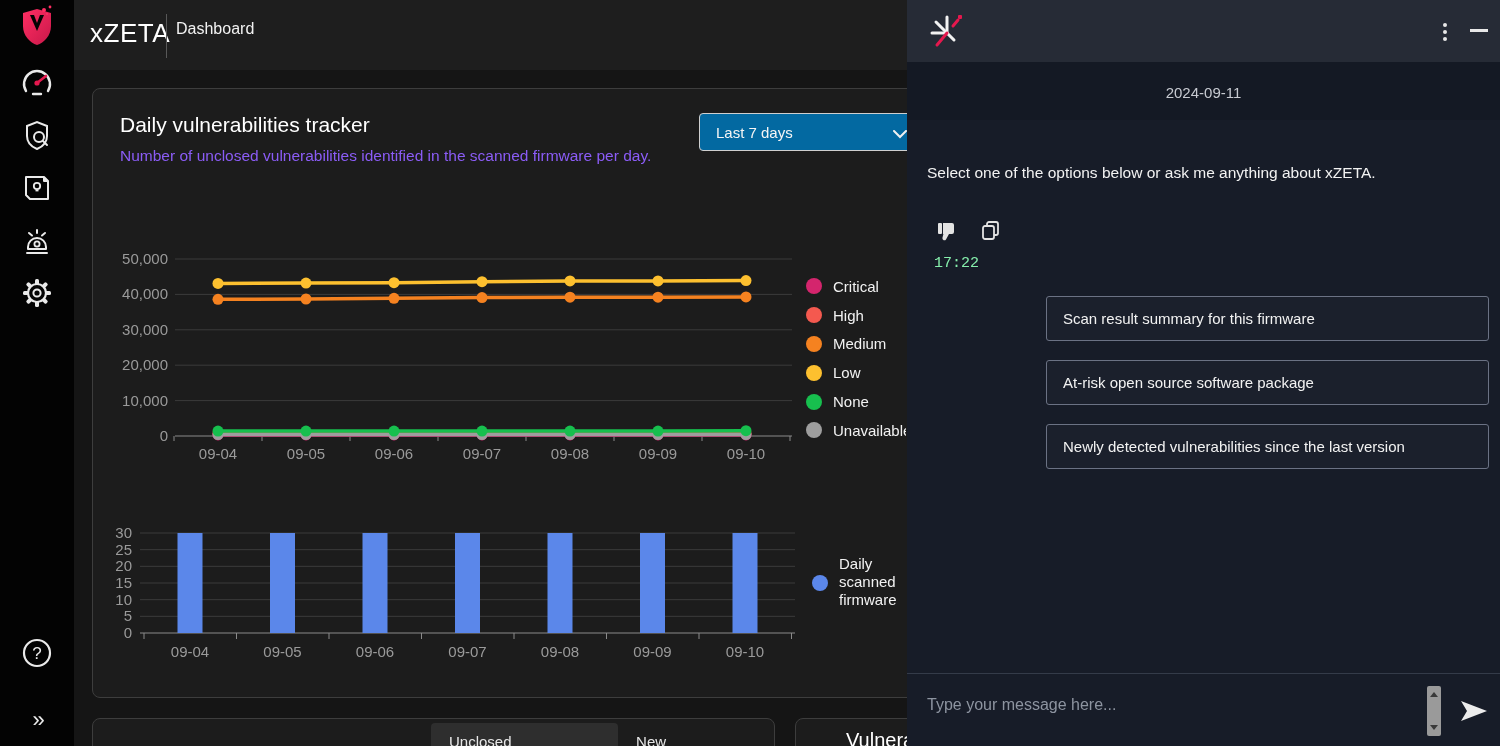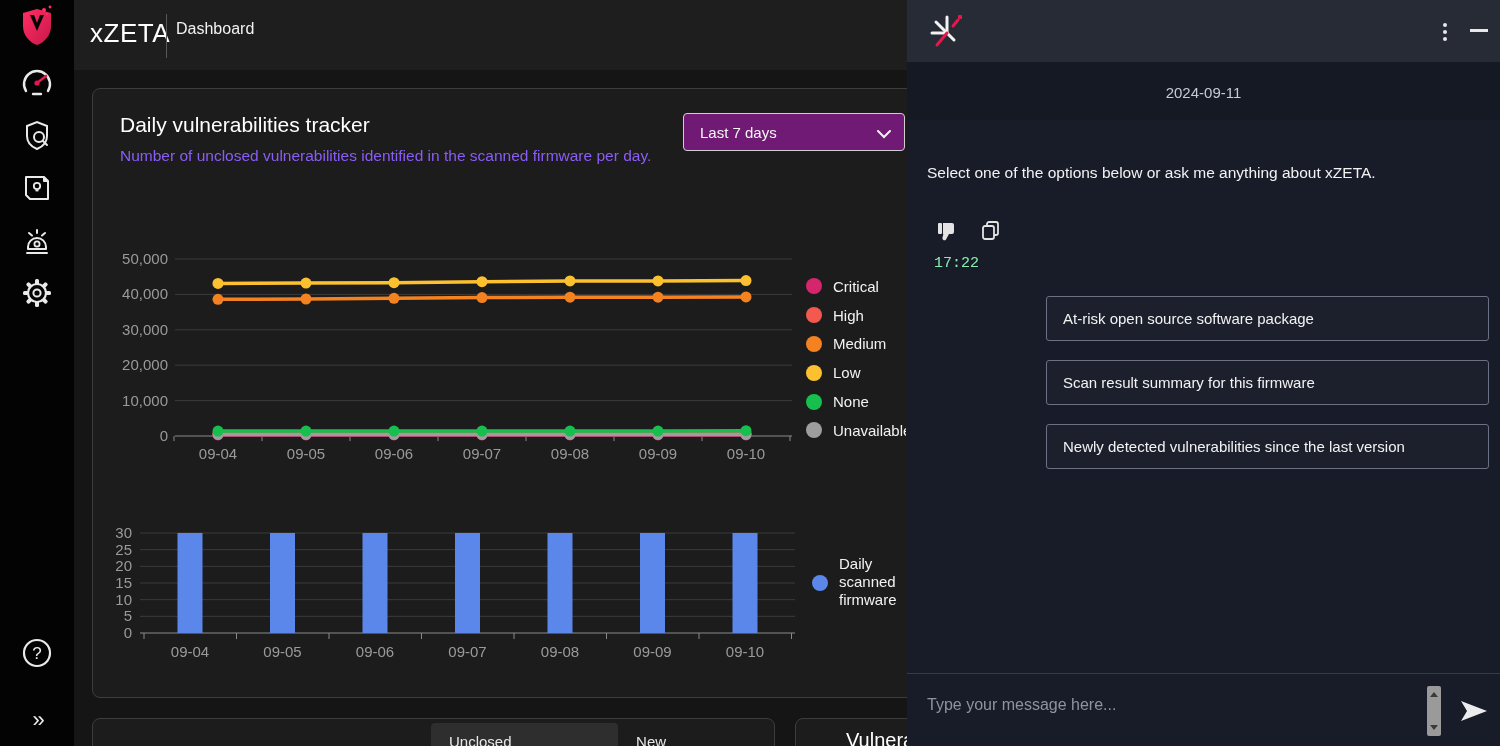--- a/index.html
+++ b/index.html
@@ -15,21 +15,21 @@
 
   
   #sidebar { left:0; top:0; width:74px; height:746px; background:#030303; z-index:50; }
   .side-icon { left:17px; width:40px; height:40px; display:flex; align-items:center; justify-content:center; }
 
   
   #tracker-card { left:92px; top:88px; width:848px; height:610px; background:#1c1c1c;
     border:1px solid #3d3d3d; border-radius:8px; z-index:1; }
   #tracker-title { left:120px; top:113px; font-size:21px; color:#ffffff; z-index:2; }
   #tracker-subtitle { left:120px; top:144px; width:560px; font-size:15.5px; line-height:23px; color:#8b5cf6; z-index:2; }
-  #range-select { left:683px; top:113px; width:222px; height:38px; background:#701a75;
+  #range-select { left:699px; top:113px; width:222px; height:38px; background:#0369a1;
     border:1px solid #cfcfcf; border-radius:4px; display:flex; align-items:center; z-index:2; cursor:pointer; }
   #range-select span { margin-left:16px; font-size:15px; color:#f5f5f5; }
   #range-chevron { position:absolute; right:13px; top:16px; }
 
   svg text { font-family:"Liberation Sans", sans-serif; }
 
   
   #line-legend { left:806px; top:272px; width:100px; overflow:hidden; z-index:2;text-align:right; }
   .lg-row { display:flex; align-items:center; height:28.8px; white-space:nowrap; }
   .lg-dot { width:16px; height:16px; border-radius:50%; flex:0 0 16px; margin-right:11px; }
@@ -361,24 +361,24 @@
     </svg>
     <svg class="act" viewBox="0 0 22 22">
       <rect x="7" y="2" width="11" height="13" rx="2" fill="none" stroke="#e3e3e3" stroke-width="1.8"></rect>
       <rect x="3" y="6" width="11" height="13" rx="2" fill="#171c28" stroke="#e3e3e3" stroke-width="1.8"></rect>
     </svg>
   </div>
   <div id="chat-time">17:22</div>
 
   <div id="chat-options">
     <div class="chat-option">
+      <span>Scan result summary for this firmware</span>
+      </div>
+    <div class="chat-option">
       <span>At-risk open source software package</span>
-      </div>
-    <div class="chat-option">
-      <span>Scan result summary for this firmware</span>
       </div>
     <div class="chat-option">
       <span>Newly detected vulnerabilities since the last version</span>
       </div>
   </div>
 
   <div id="chat-inputbar">
     <div id="chat-placeholder">Type your message here...</div>
     <div id="chat-scroll">
         <span class="up"></span>

